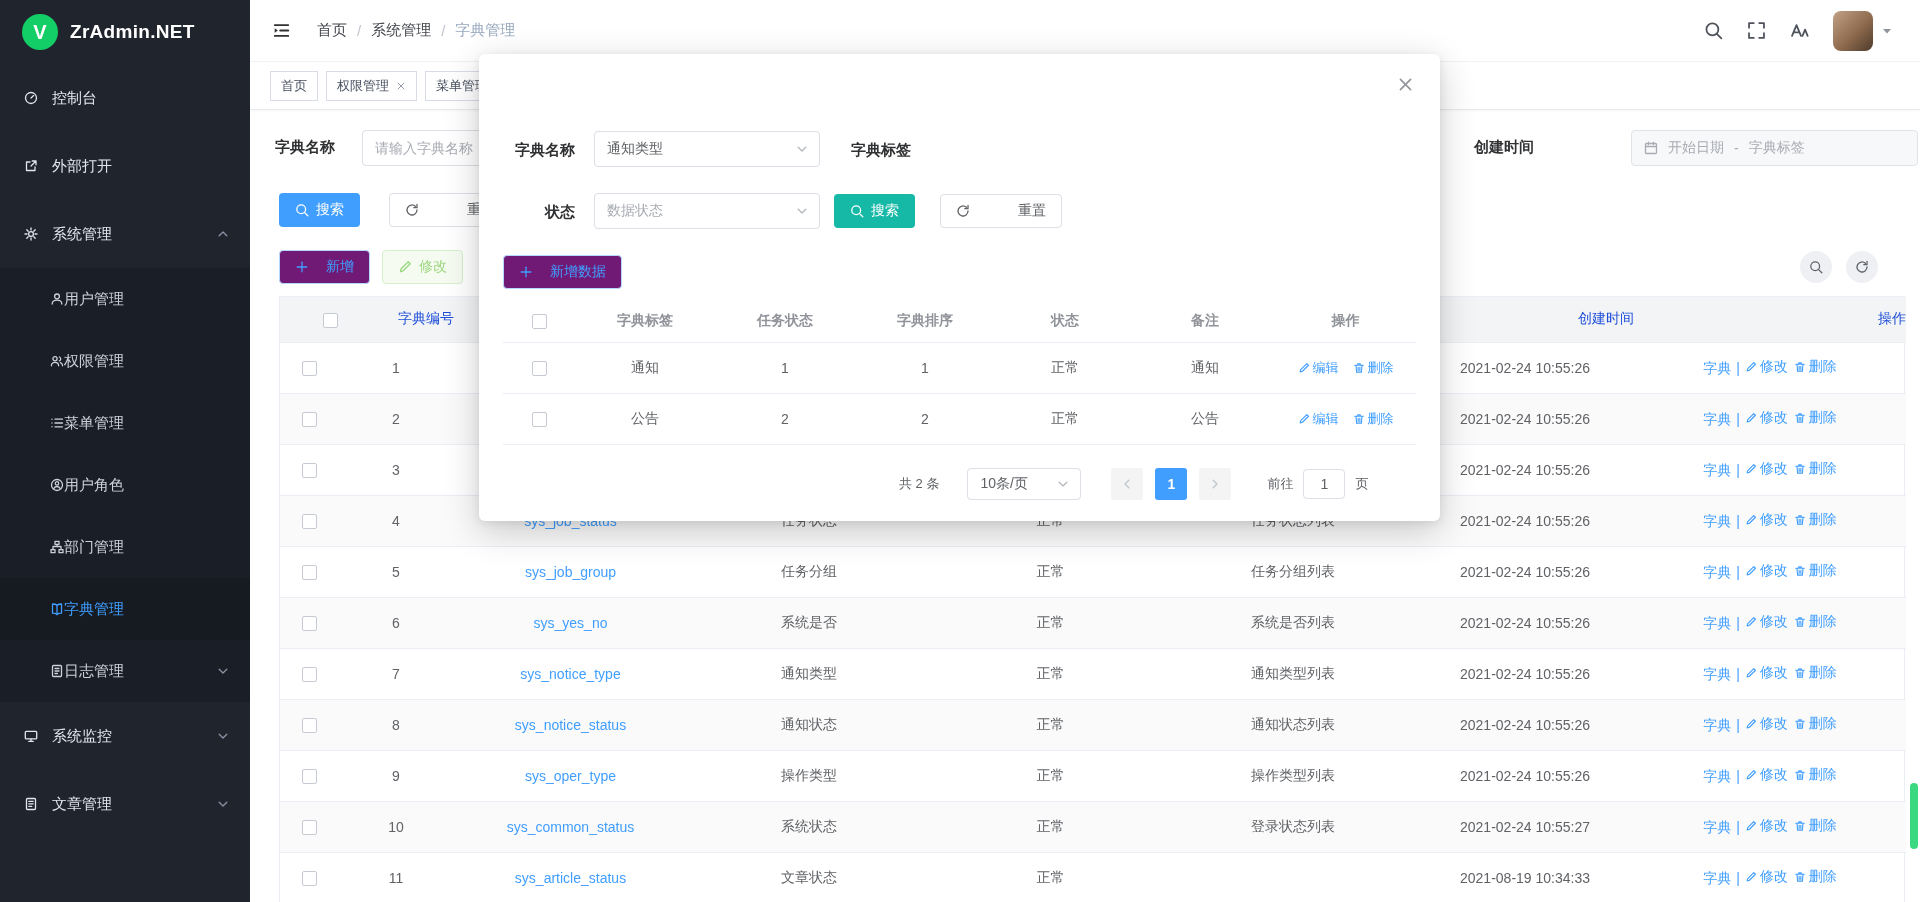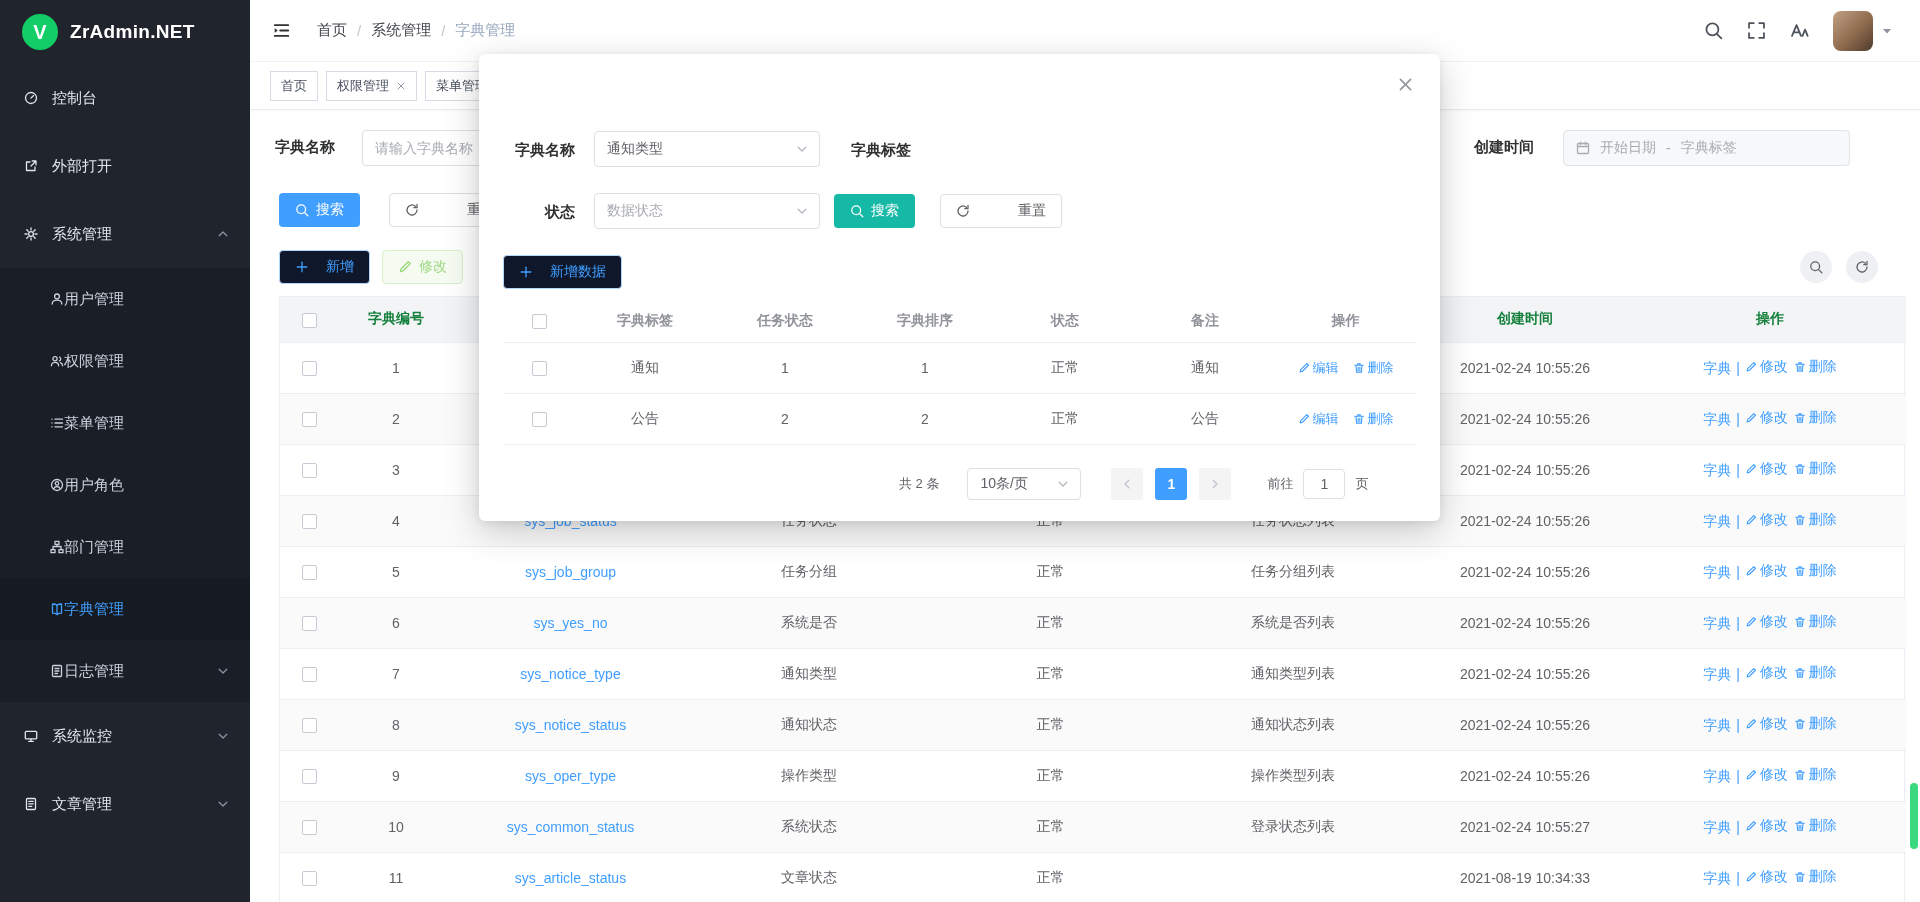--- a/index.html
+++ b/index.html
@@ -45,29 +45,29 @@
   
   .fl-label { position:absolute; font-weight:700; font-size:15px; color:#303133; }
   .text-input { position:absolute; height:36px; border:1px solid #dcdfe6; border-radius:4px; padding:0 12px; font-size:14px; color:#606266; font-family:"Liberation Sans",sans-serif; outline:none; background:#fff; }
   .text-input::placeholder { color:#a8abb2; }
   .datebox { position:absolute; height:36px; border:1px solid #e0e3e8; background:#f7f8fa; border-radius:4px; display:flex; align-items:center; padding:0 12px; gap:10px; color:#a8abb2; font-size:14px; }
   .datebox .dsep { color:#a8abb2; }
 
   .btn { position:absolute; display:inline-flex; align-items:center; justify-content:center; gap:7px; height:34px; padding:0 15px; border-radius:4px; font-size:14px; border:1px solid transparent; cursor:pointer; font-family:"Liberation Sans",sans-serif; }
   .btn-primary { background:#409eff; color:#fff; }
   .btn-default { background:#fff; border-color:#dcdfe6; color:#606266;gap:48px; }
-  .btn-plain-primary { background:#0f172a; border-color:#b3d8ff; color:#409eff;gap:17px; }
+  .btn-plain-primary { background:#701a75; border-color:#b3d8ff; color:#409eff;gap:17px; }
   .btn-plain-success { background:#f0f9eb; border-color:#c2e7b0; color:#67c23a; opacity:.65; }
   .btn-teal { background:#16b8a6; color:#fff; }
   .circle-btn { position:absolute; width:32px; height:32px; border-radius:50%; background:#eef0f3; color:#5f6368; display:flex; align-items:center; justify-content:center; cursor:pointer; }
 
   
   .main-table { position:absolute; left:29px; top:296px; width:1626px; background:#fff; border:1px solid #ebeef5; border-bottom:none; }
   table { border-collapse:collapse; table-layout:fixed; width:100%; }
-  .main-table th { height:45px; background:#f3f4f6; color:#15803d; font-weight:700; font-size:14px; border-bottom:1px solid #ebeef5; text-align:center; }
+  .main-table th { height:45px; background:#f3f4f6; color:#1d4ed8; font-weight:400; font-size:14px; border-bottom:1px solid #ebeef5; text-align:right; }
   .main-table td { height:51px; text-align:center; font-size:14px; color:#606266; border-bottom:1px solid #ebeef5; overflow:hidden; white-space:nowrap; }
   tr.stripe td { background:#fafafa; }
   a.link { color:#409eff; text-decoration:none; cursor:pointer; display:inline-flex; align-items:center; gap:3px; }
   .ops { font-size:13px; }
   .ops a { margin:0 3px; }
   .op-sep { color:#409eff; margin:0 2px; }
   .cb { display:inline-block; width:15px; height:15px; border:1px solid #c6cad3; border-radius:2px; background:#fff; vertical-align:middle; cursor:pointer; }
 
   
   .dialog { position:absolute; left:479px; top:54px; width:961px; height:467px; background:#fff; border-radius:6px; box-shadow:0 10px 36px rgba(0,0,0,.2), 0 2px 8px rgba(0,0,0,.08); z-index:100; }
@@ -366,21 +366,21 @@
           <svg class="ic" style="width:10px;height:10px">
             <use href="#i-close"></use>
           </svg>
         </span>
     </span>
   </div>
 
   <span class="fl-label" style="left:25px; top:138px;">字典名称</span>
   <input class="text-input" style="left: 112px; top: 130px; width: 288px;" placeholder="请输入字典名称">
   <span class="fl-label" style="left:1224px; top:138px;">创建时间</span>
-  <div class="datebox" style="left:1313px; top:130px; width:287px;">
+  <div class="datebox" style="left:1381px; top:130px; width:287px;">
     <svg class="ic">
         <use href="#i-calendar"></use>
       </svg>
     <span>开始日期</span>
     <span class="dsep">-</span>
     <span>字典标签</span>
   </div>
 
   <button class="btn btn-primary" style="left:29px; top:193px;">
     <svg class="ic">

